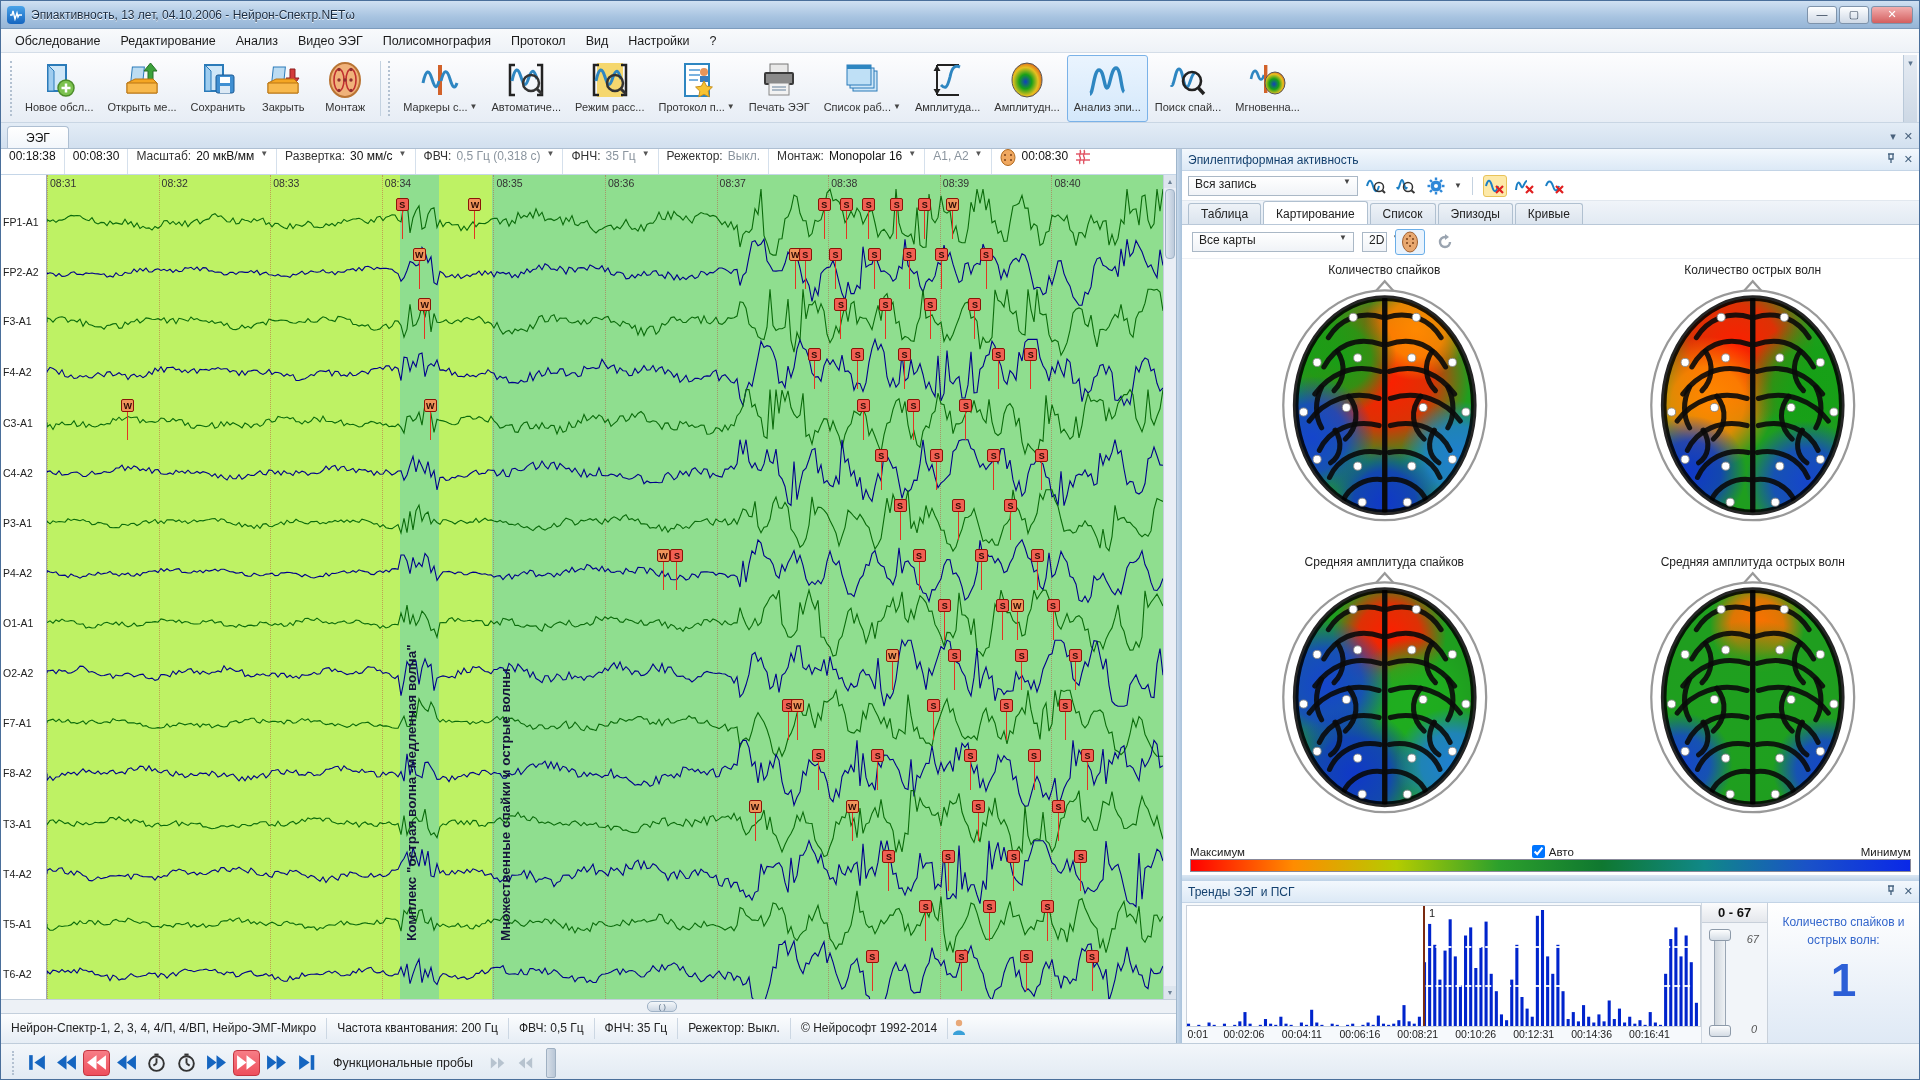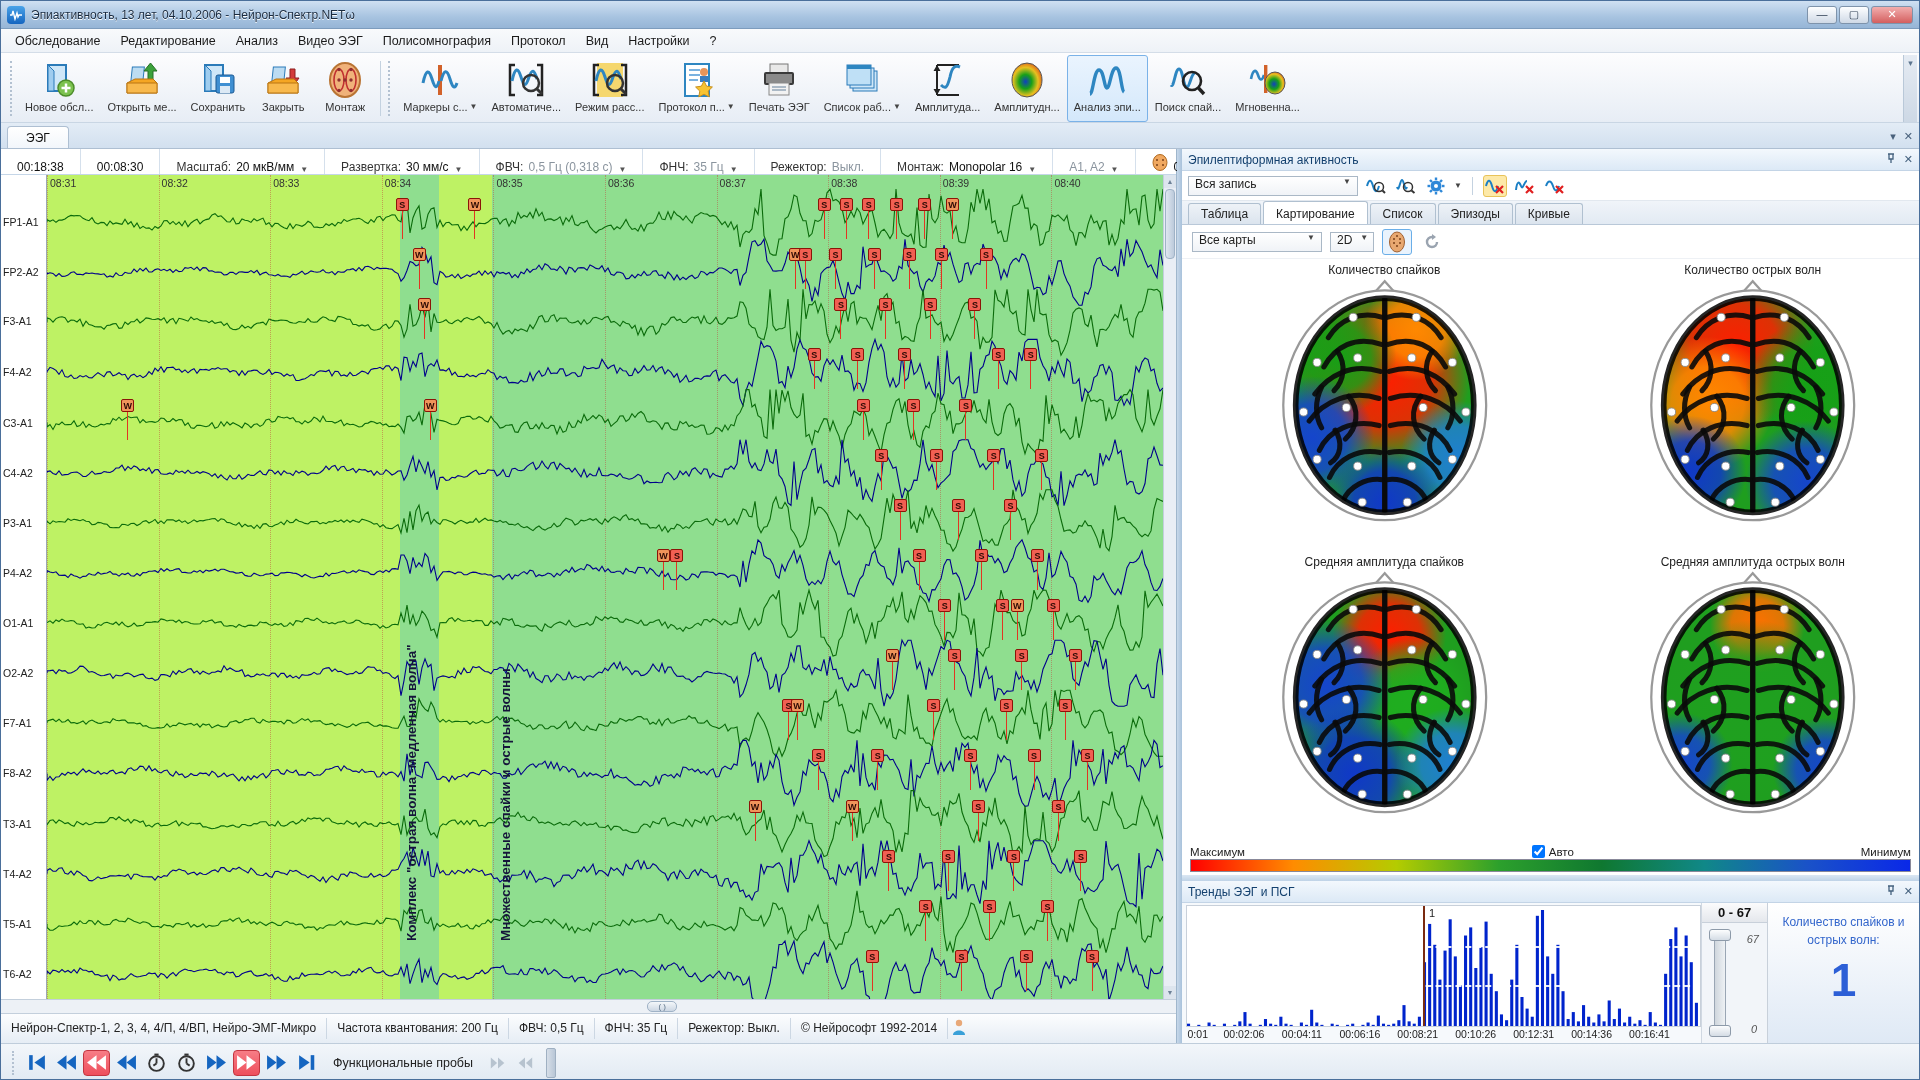--- a/index.html
+++ b/index.html
@@ -38,21 +38,21 @@
   .doc-tab{background:linear-gradient(#ffffff,#f2f6fb);border:1px solid #aebfd2;border-bottom:none;
            border-radius:4px 4px 0 0;padding:4px 18px 3px;font-size:12px;color:#111;}
   .tabrow-icons{margin-left:auto;display:flex;gap:8px;align-items:center;padding-bottom:5px;color:#49617c;font-size:11px;}
   
   .main{display:flex;height:894px;}
   .left-col{width:1176px;display:flex;flex-direction:column;border-right:1px solid #9fb6cc;}
   .vsplit{width:5px;background:linear-gradient(90deg,#c7d8ea,#a9c2db);}
   .right-col{flex:1;display:flex;flex-direction:column;background:#f0abfc;}
   
   .ctrlbar{height:26px;background:#fff;border-bottom:1px solid #c5d6e8;display:flex;align-items:center;font-size:12px;}
-  .cfield{display:flex;align-items:flex-end;height:100%;padding:0 16px;border-right:1px solid #d5e0ec;white-space:nowrap;}
+  .cfield{display:flex;align-items:flex-start;height:100%;padding:0 8px;border-right:1px solid #d5e0ec;white-space:nowrap;}
   .cfield .lab{color:#333;margin-right:5px;}
   .cfield .val{color:#111;}
   .cfield .val.muted{color:#8a949e;}
   .cfield .dd{font-size:8px;color:#555;margin-left:6px;}
   
   .eeg-row{flex:1;display:flex;min-height:0;}
   .ch-col{width:46px;background:#fff;border-right:1px solid #9aa8b6;position:relative;}
   .ch-label{position:absolute;left:2px;font-size:10.5px;color:#222;transform:translateY(-50%);}
   .eeg-area{flex:1;position:relative;overflow:hidden;background:#bef264;}
   .region{position:absolute;top:0;bottom:0;background:#8fde8f;z-index:0;}
@@ -722,25 +722,25 @@
           </span>
       </div>
       <div class="rtabs" id="rtabs">
           <div class="rtab">Таблица</div>
           <div class="rtab active">Картирование</div>
           <div class="rtab">Список</div>
           <div class="rtab">Эпизоды</div>
           <div class="rtab">Кривые</div>
         </div>
       <div class="mapbar">
-        <div class="combo" style="width:130px">
+        <div class="combo" style="width:162px">
           <span>Все карты</span>
             <span class="dd">▼</span>
         </div>
-        <div class="combo" style="width:44px">
+        <div class="combo" style="width:25px">
           <span>2D</span>
             <span class="dd">▼</span>
         </div>
         <div class="hbtn">
           <svg width="18" height="22" viewBox="0 0 18 22">
               <ellipse cx="9" cy="11" rx="7.5" ry="10" fill="#e8a870" stroke="#a06030"></ellipse>
               <g fill="#7a4018">
                 <circle cx="6" cy="8" r="1"></circle>
                 <circle cx="12" cy="8" r="1"></circle>
                 <circle cx="6" cy="12" r="1"></circle>

